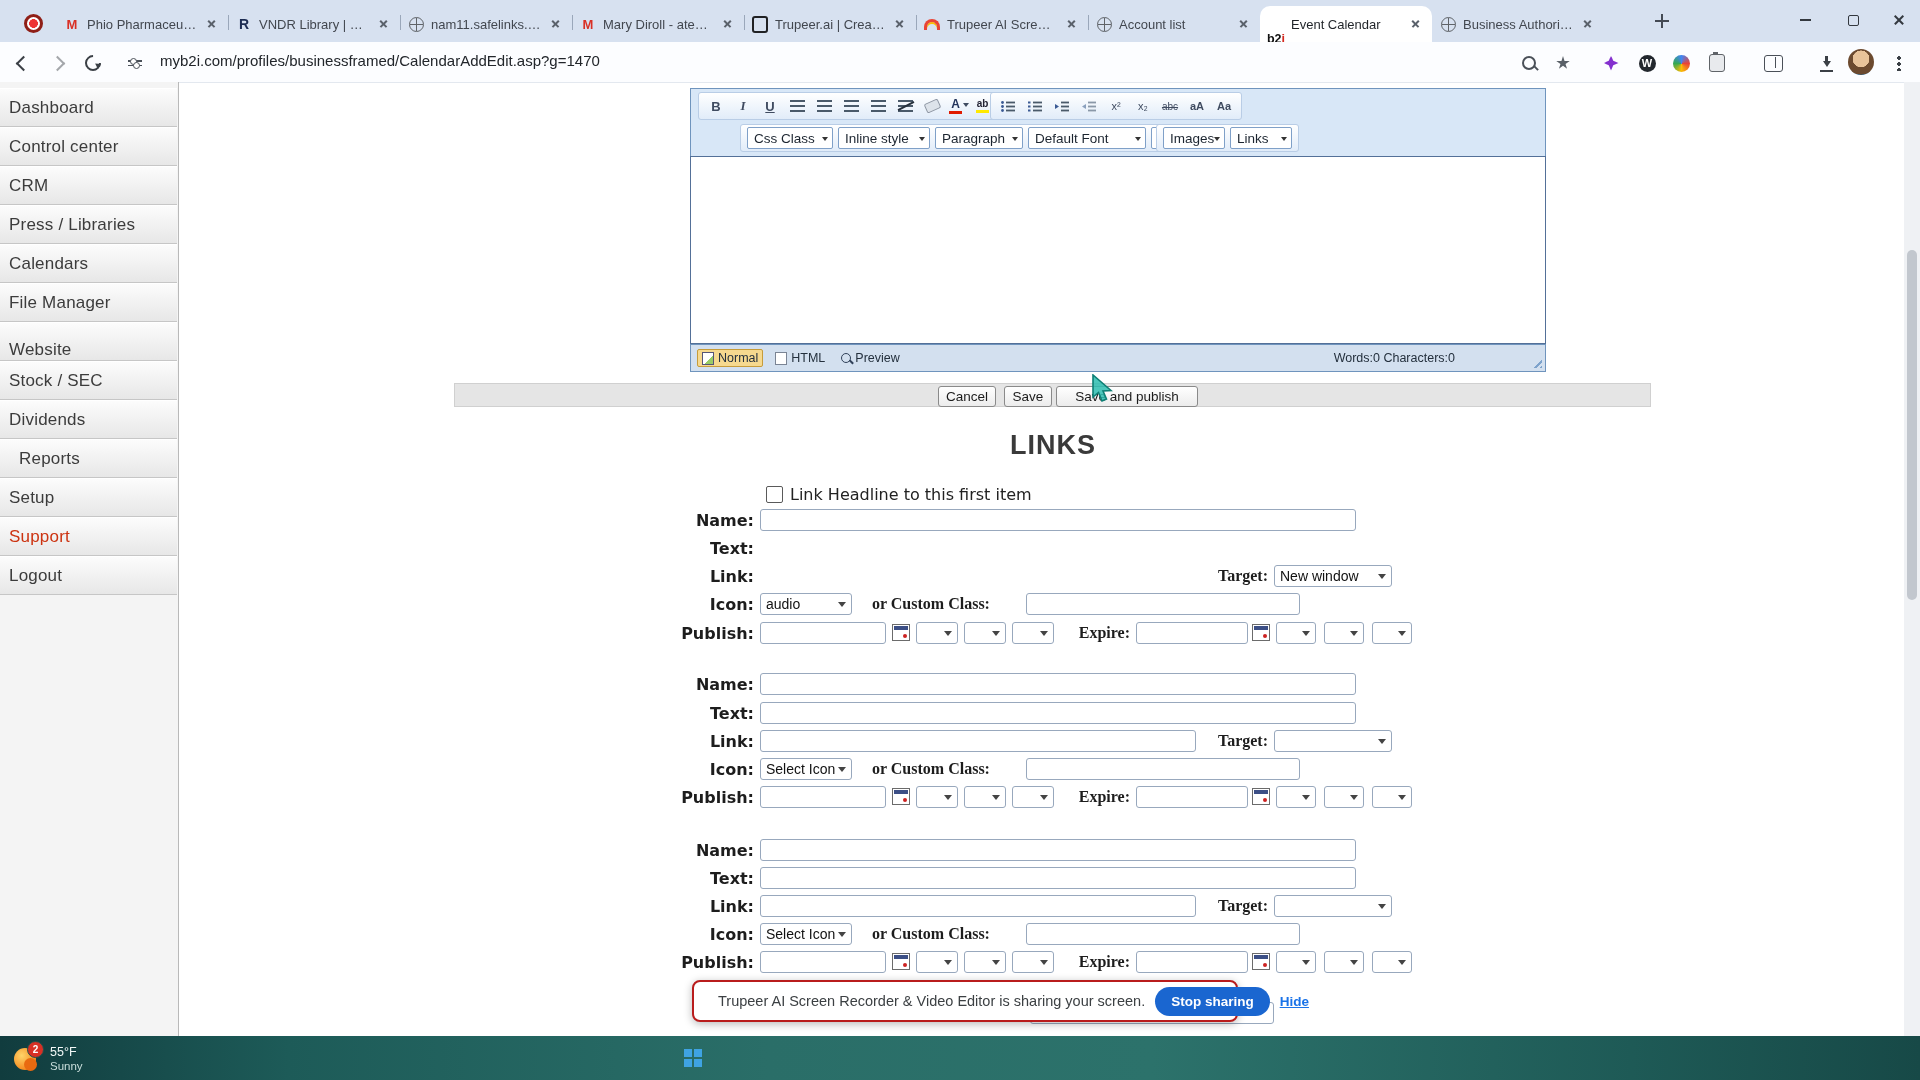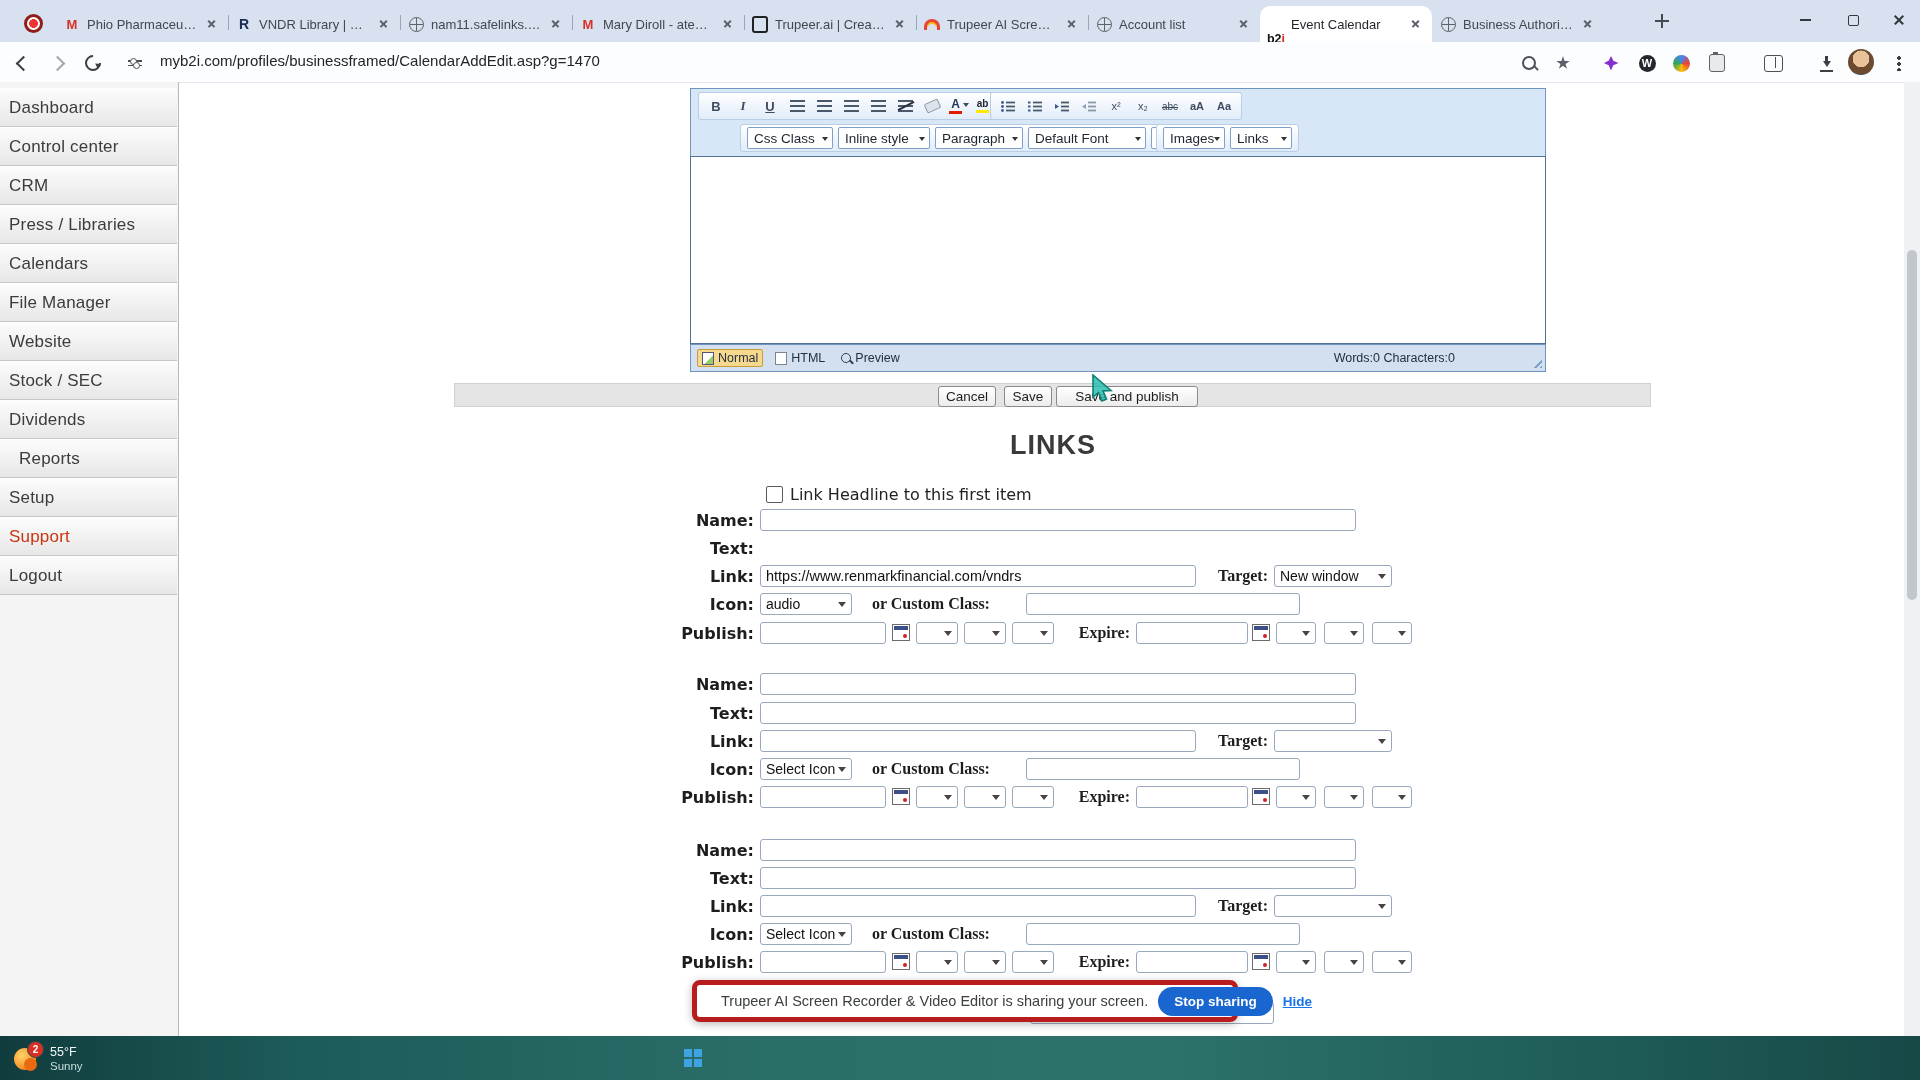--- a/index.html
+++ b/index.html
@@ -108,21 +108,21 @@
      font-size:14.5px;color:#111;padding:0 5px;font-family:"Liberation Sans",sans-serif;}
   .fin.hl{background:#cfe0f7;}
   .sel{position:absolute;top:1px;height:22px;border:1px solid #98a8bd;border-radius:3px;background:#fff;box-sizing:border-box;
      display:flex;align-items:center;font-size:14px;color:#111;padding:0 5px;}
   .sel::after{content:"";margin-left:auto;border:4px solid transparent;border-top:5px solid #444;transform:translateY(2px);}
   .calbtn{position:absolute;top:3px;width:18px;height:17px;background:#fff;border:1px solid #6b6b6b;box-sizing:border-box;}
   .calbtn::before{content:"";position:absolute;left:1px;right:1px;top:1px;height:4px;background:#3c4f86;}
   .calbtn::after{content:"";position:absolute;right:2px;bottom:2px;width:4px;height:4px;border-radius:50%;background:#c22;}
   .cbx{position:absolute;width:15px;height:15px;border:1.5px solid #5a5a5a;border-radius:2px;background:#fff;}
   
-  .sharebar{left:692px;top:980px;width:546px;height:42px;background:#fff;border:5px solid #b91c1c;border-radius:8px;
+  .sharebar{left:692px;top:980px;width:546px;height:42px;background:#fff;border:2px solid #b91c1c;border-radius:8px;
      box-shadow:0 2px 8px rgba(0,0,0,.28);display:flex;align-items:center;padding:0 14px;box-sizing:border-box;gap:10px;z-index:6;}
   .pausebars{width:8px;height:13px;background:linear-gradient(90deg,#9aa0a6 0 2.5px,#0000 2.5px 5.5px,#9aa0a6 5.5px 8px);}
   .sharemsg{font-size:14.5px;color:#3c4043;white-space:nowrap;}
   .stopbtn{background:#1a66d0;color:#fff;font-size:13.5px;font-weight:bold;border-radius:16px;padding:7px 16px;white-space:nowrap;}
   .hidelink{color:#1a73e8;font-size:13.5px;text-decoration:underline;font-weight:bold;}
   
   .sbtrack{left:1904px;top:82px;width:16px;height:954px;background:#eff1f4;}
   .sbthumb{left:1907px;top:250px;width:10px;height:350px;background:#c2c7ce;border-radius:6px;}
   
   .taskbar{left:0;top:1036px;width:1920px;height:44px;z-index:9;
@@ -303,21 +303,21 @@
     </div>
   <div class="side-item" style="top:123px;">
       <span>Press / Libraries</span>
     </div>
   <div class="side-item" style="top:162px;">
       <span>Calendars</span>
     </div>
   <div class="side-item" style="top:201px;">
       <span>File Manager</span>
     </div>
-  <div class="side-item" style="top:240px;">
+  <div class="side-item" style="top:240px;align-items:flex-end;">
       <span>Website</span>
     </div>
   <div class="side-item" style="top:279px;">
       <span>Stock / SEC</span>
     </div>
   <div class="side-item" style="top:318px;">
       <span>Dividends</span>
     </div>
   <div class="side-item" style="top:357px;padding-left:19px;">
       <span>Reports</span>
@@ -456,21 +456,20 @@
 
 <div class="frow" style="top:508px;">
   <span class="flabel">Name:</span>
   <input class="fin" style="left: 200px; width: 596px;" value="">
 </div>
 <div class="frow" style="top:536px;">
   <span class="flabel">Text:</span>
 </div>
 <div class="frow" style="top:564px;">
   <span class="flabel">Link:</span>
-  <input class="fin" style="left: 200px; width: 436px;" value="https://www.renmarkfinancial.com/vndrs">
   <span class="blabel" style="left:644px;width:64px;justify-content:flex-end;">Target:</span>
   <span class="sel" style="left:714px;width:118px;">New window</span>
 </div>
 <div class="frow" style="top:592px;">
   <span class="flabel">Icon:</span>
   <span class="sel" style="left:200px;width:92px;">audio</span>
   <span class="blabel" style="left:312px;">or Custom Class:</span>
   <input class="fin" style="left: 466px; width: 274px;" value="">
 </div>
 <div class="frow" style="top:621px;">

